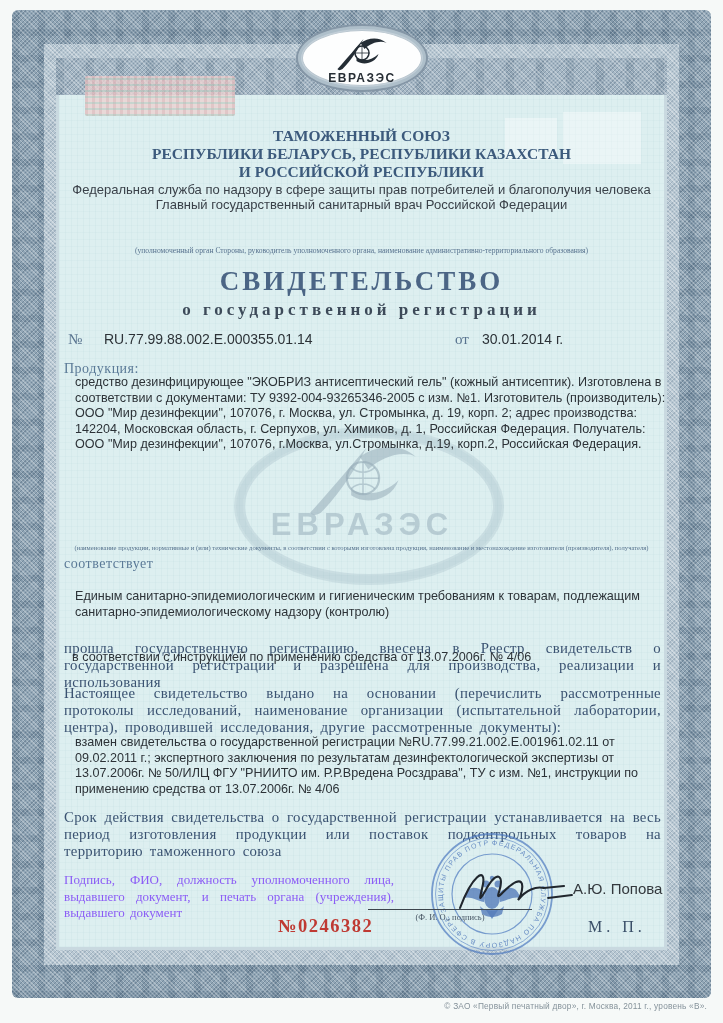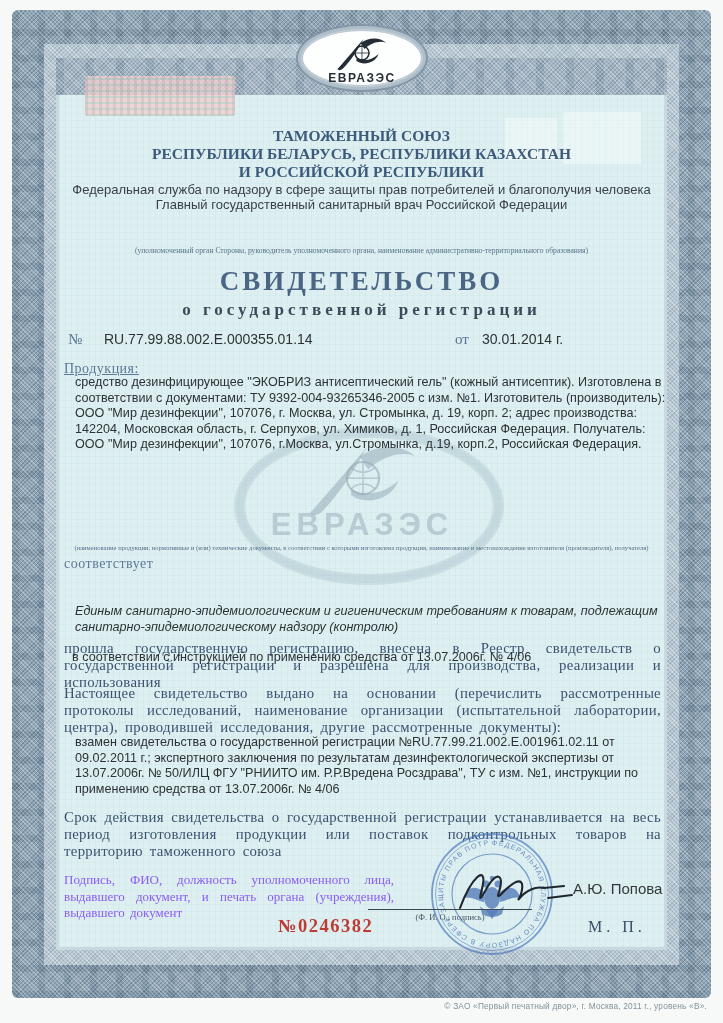--- a/index.html
+++ b/index.html
@@ -156,26 +156,26 @@
   <div class="title" style="top:266px;">СВИДЕТЕЛЬСТВО</div>
   <div class="subtitle" style="top:300px;">о государственной регистрации</div>
 
   <div class="numrow">
     <span class="lbl-serif" style="left:68px;top:331px;">№</span>
     <span class="sans-dark" style="left:104px;top:331px;font-size:14px;">RU.77.99.88.002.Е.000355.01.14</span>
     <span class="lbl-serif" style="left:455px;top:331px;">от</span>
     <span class="sans-dark" style="left:482px;top:331px;font-size:14px;">30.01.2014 г.</span>
   </div>
 
-  <div class="field-label" style="left:64px;top:361px;text-decoration:underline;">Продукция:</div>
+  <div class="field-label" style="left:64px;top:361px;">Продукция:</div>
   <div class="typed" style="left:75px;top:375px;width:592px;">средство дезинфицирующее "ЭКОБРИЗ антисептический гель" (кожный антисептик). Изготовлена в соответствии с документами: ТУ 9392-004-93265346-2005 с изм. №1. Изготовитель (производитель): ООО "Мир дезинфекции", 107076, г. Москва, ул. Стромынка, д. 19, корп. 2; адрес производства: 142204, Московская область, г. Серпухов, ул. Химиков, д. 1, Российская Федерация.  Получатель: ООО "Мир дезинфекции", 107076, г.Москва, ул.Стромынка, д.19, корп.2, Российская Федерация.</div>
   <div class="note" style="top:544px;font-size:6.6px;">(наименование продукции, нормативные и (или) технические документы, в соответствии с которыми изготовлена продукция, наименование и местонахождение изготовителя (производителя), получателя)</div>
 
   <div class="field-label" style="left:64px;top:556px;">соответствует</div>
-  <div class="typed" style="left:75px;top:604px;width:585px;font-style:italic;">Единым санитарно-эпидемиологическим и гигиеническим требованиям к товарам, подлежащим санитарно-эпидемиологическому надзору (контролю)</div>
+  <div class="typed" style="left:75px;top:589px;width:585px;">Единым санитарно-эпидемиологическим и гигиеническим требованиям к товарам, подлежащим санитарно-эпидемиологическому надзору (контролю)</div>
 
   <div class="serif-par" style="left:64px;top:603px;width:597px;margin-top:37px;">прошла государственную регистрацию, внесена в Реестр свидетельств о государственной регистрации и разрешена для производства, реализации и использования</div>
   <div class="typed" style="left:72px;top:650px;width:580px;">в соответствии с инструкцией по применению средства от 13.07.2006г. № 4/06</div>
 
   <div class="serif-par" style="left:64px;top:685px;width:597px;">Настоящее свидетельство выдано на основании (перечислить рассмотренные протоколы исследований, наименование организации (испытательной лаборатории, центра), проводившей исследования, другие рассмотренные документы):</div>
   <div class="typed" style="left:75px;top:735px;width:583px;">взамен свидетельства о государственной регистрации №RU.77.99.21.002.Е.001961.02.11 от 09.02.2011 г.; экспертного заключения по результатам дезинфектологической экспертизы от 13.07.2006г. № 50/ИЛЦ ФГУ "РНИИТО им. Р.Р.Вредена Росздрава", ТУ с изм. №1, инструкции по применению средства от 13.07.2006г. № 4/06</div>
 
   <div class="serif-par" style="left:64px;top:809px;width:597px;">Срок действия свидетельства о государственной регистрации устанавливается на весь период изготовления продукции или поставок подконтрольных товаров на территорию таможенного союза</div>
 
   <svg class="seal" width="136" height="136" viewBox="0 0 136 136" style="opacity:.85;">

